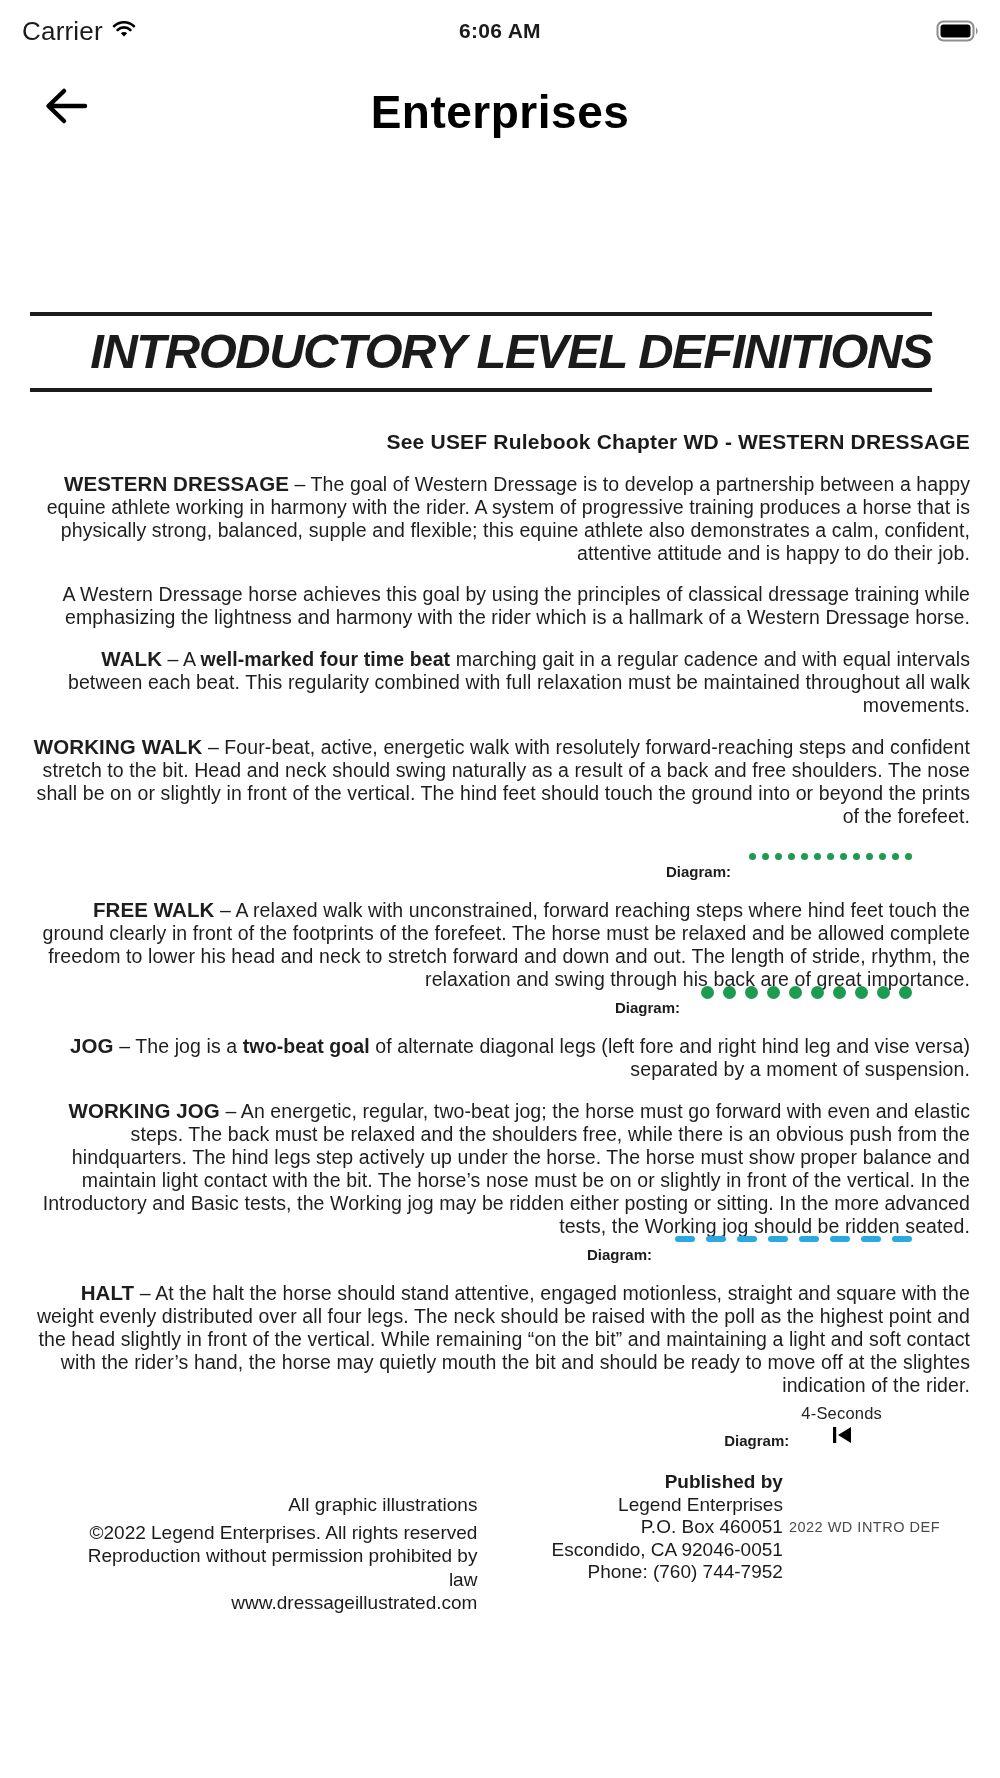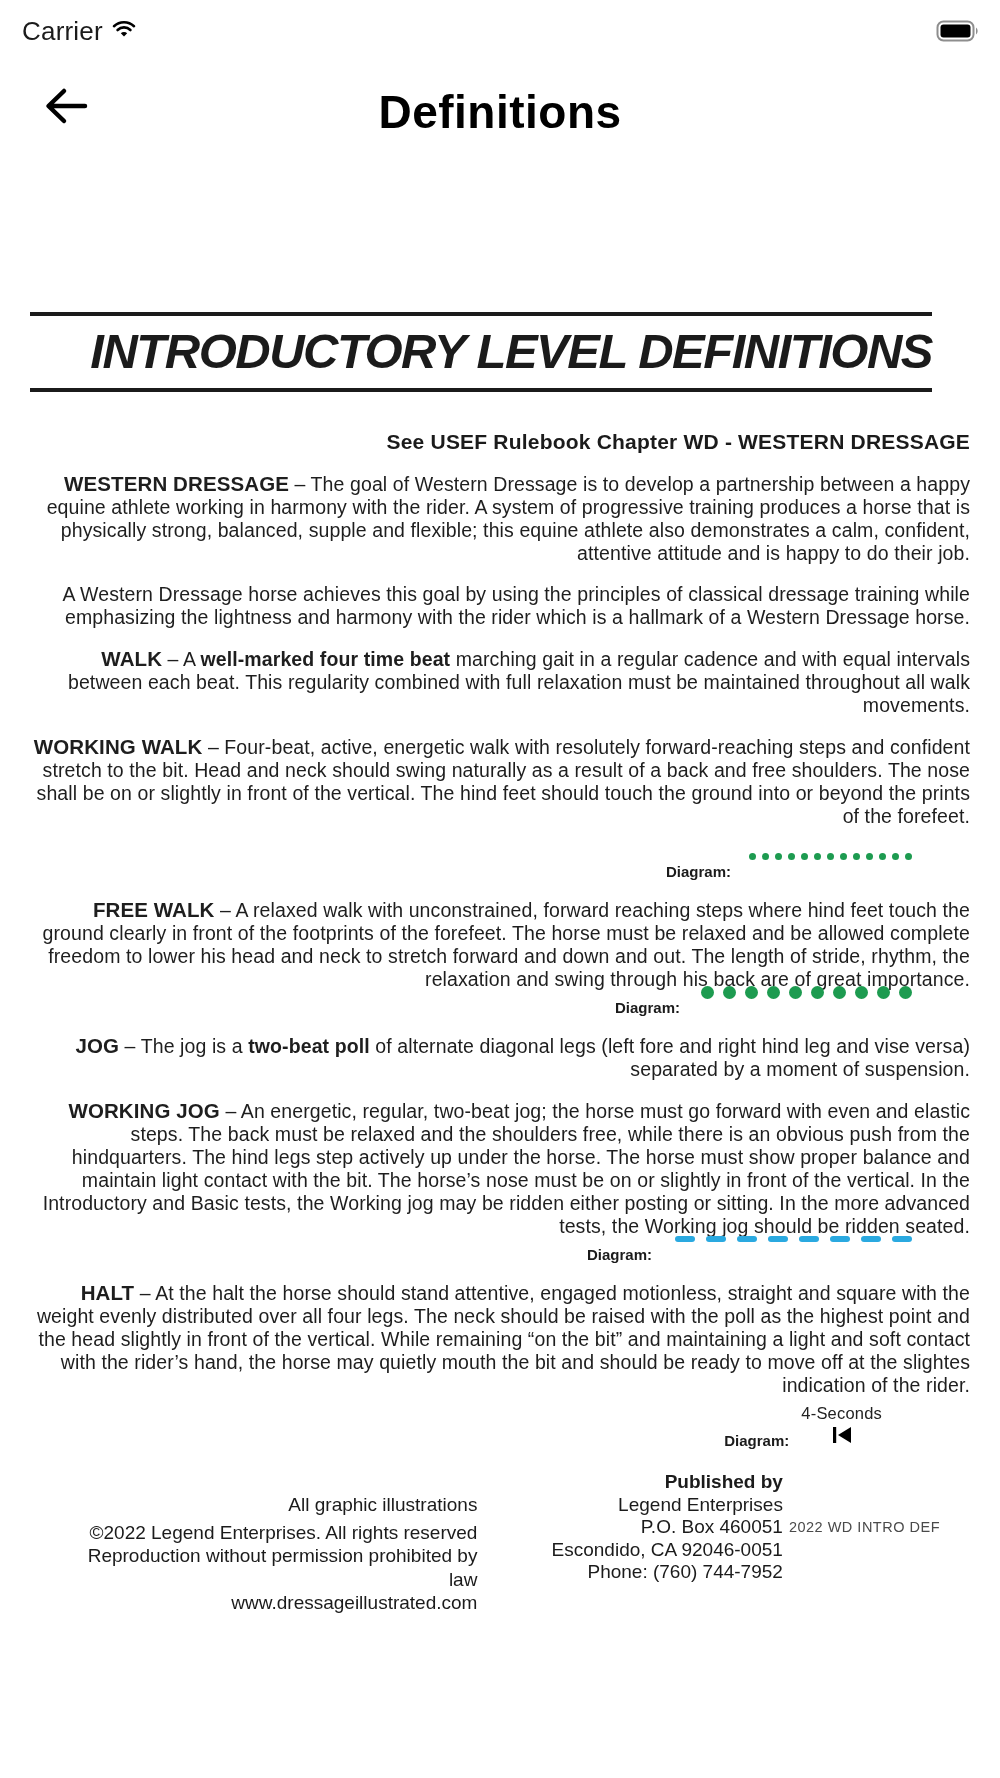--- a/index.html
+++ b/index.html
@@ -81,38 +81,39 @@
   <div class="carrier-wrap">
     <span class="carrier-label">Carrier</span>
     <span>
       <svg width="26" height="20" viewBox="0 0 26 20">
         <path d="M13 17.5 L9.8 14.2 a4.6 4.6 0 0 1 6.4 0 Z" fill="#000"></path>
         <path d="M6.6 11 a9.2 9.2 0 0 1 12.8 0" fill="none" stroke="#000" stroke-width="2.6" stroke-linecap="round"></path>
         <path d="M3 7.2 a14.5 14.5 0 0 1 20 0" fill="none" stroke="#000" stroke-width="2.6" stroke-linecap="round"></path>
       </svg>
     </span>
   </div>
+  <div class="status-time">6:06 AM</div>
   <div class="battery-wrap">
     <svg width="44" height="22" viewBox="0 0 44 22">
       <rect x="1.5" y="1.5" width="36" height="19" rx="6" fill="none" stroke="#8e8e8e" stroke-width="2"></rect>
       <rect x="4.5" y="4.5" width="30" height="13" rx="3" fill="#000"></rect>
       <path d="M40 7.5 a4.5 4.5 0 0 1 0 7 Z" fill="#8e8e8e"></path>
     </svg>
   </div>
 </div>
 
 <div class="nav">
   <button class="back-button" aria-label="Back">
     <span>
       <svg width="52" height="52" viewBox="0 0 52 52">
         <path d="M45 26 H10 M24 11 L8.5 26 L24 41" fill="none" stroke="#000" stroke-width="4.5" stroke-linecap="round" stroke-linejoin="round"></path>
       </svg>
     </span>
   </button>
-  <div class="nav-title">Definitions</div>
+  <div class="nav-title">Enterprises</div>
 </div>
 
 <div class="doc">
 
   <div class="title-block">
     <hr class="rule">
     <div class="doc-title">INTRODUCTORY LEVEL DEFINITIONS</div>
     <hr class="rule">
   </div>
 
@@ -154,21 +155,21 @@
         <span class="mark dot-large" style="background: rgb(29, 155, 80);"></span>
         <span class="mark dot-large" style="background: rgb(29, 155, 80);"></span>
         <span class="mark dot-large" style="background: rgb(29, 155, 80);"></span>
         <span class="mark dot-large" style="background: rgb(29, 155, 80);"></span>
         <span class="mark dot-large" style="background: rgb(29, 155, 80);"></span>
         <span class="mark dot-large" style="background: rgb(29, 155, 80);"></span>
         <span class="mark dot-large" style="background: rgb(29, 155, 80);"></span>
       </span>
   </div>
 
-  <p><span class="term">JOG</span><span> – The jog is a </span><span class="b">two-beat poll</span><span> of alternate diagonal legs (left fore and right hind leg and vise versa) separated by a moment of suspension.</span></p>
+  <p><span class="term">JOG</span><span> – The jog is a </span><span class="b">two-beat goal</span><span> of alternate diagonal legs (left fore and right hind leg and vise versa) separated by a moment of suspension.</span></p>
 
   <p><span class="term">WORKING JOG</span><span> – An energetic, regular, two-beat jog;  the horse must go forward with even and elastic steps.  The back must be relaxed and the shoulders free, while there is an obvious push from the hindquarters.  The hind legs step actively up under the horse.  The horse must show proper balance and maintain light contact with the bit.  The horse’s nose must be on or slightly in front of the vertical.  In the Introductory and Basic tests, the Working jog may be ridden either posting or sitting.  In the more advanced tests, the Working jog should be ridden seated.</span></p>
   <div class="diagram-row overlap">
     <span class="diagram-label">Diagram:</span>
     <span class="marks">
         <span class="mark dash" style="background: rgb(42, 169, 224);"></span>
         <span class="mark dash" style="background: rgb(42, 169, 224);"></span>
         <span class="mark dash" style="background: rgb(42, 169, 224);"></span>
         <span class="mark dash" style="background: rgb(42, 169, 224);"></span>
         <span class="mark dash" style="background: rgb(42, 169, 224);"></span>

